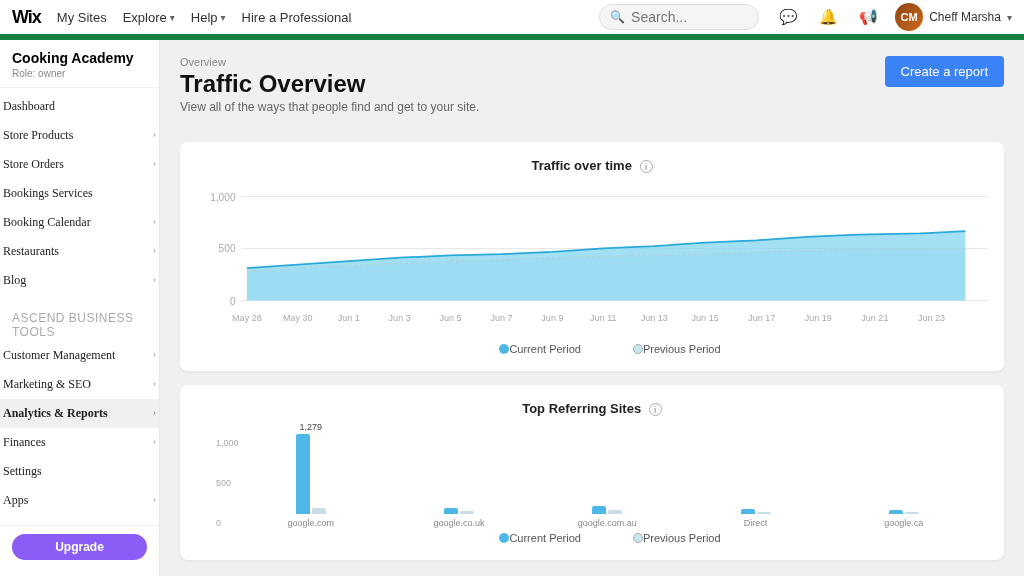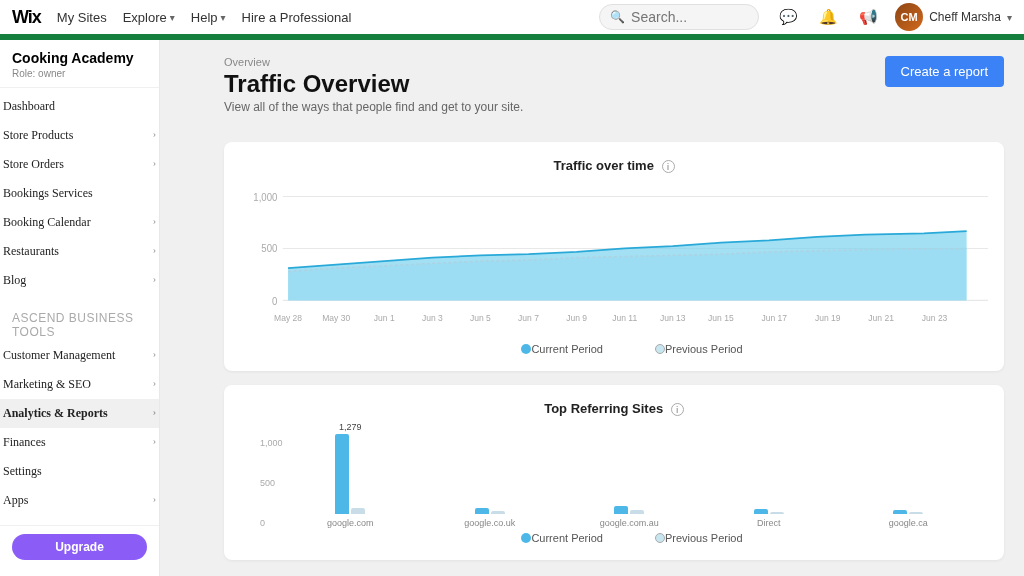--- a/index.html
+++ b/index.html
@@ -183,21 +183,20 @@
       width: 100%;
       margin-bottom: 8px;
     }
 
     
     .main-content {
       flex: 1;
       background: #f0f0f0;
       padding: 16px 20px;
       overflow-y: auto;
-      margin-left: 44px;
     }
     .overview-label {
       font-size: 11px;
       color: #888;
       margin-bottom: 2px;
     }
     .page-title {
       font-size: 24px;
       font-weight: 700;
       color: #111;

